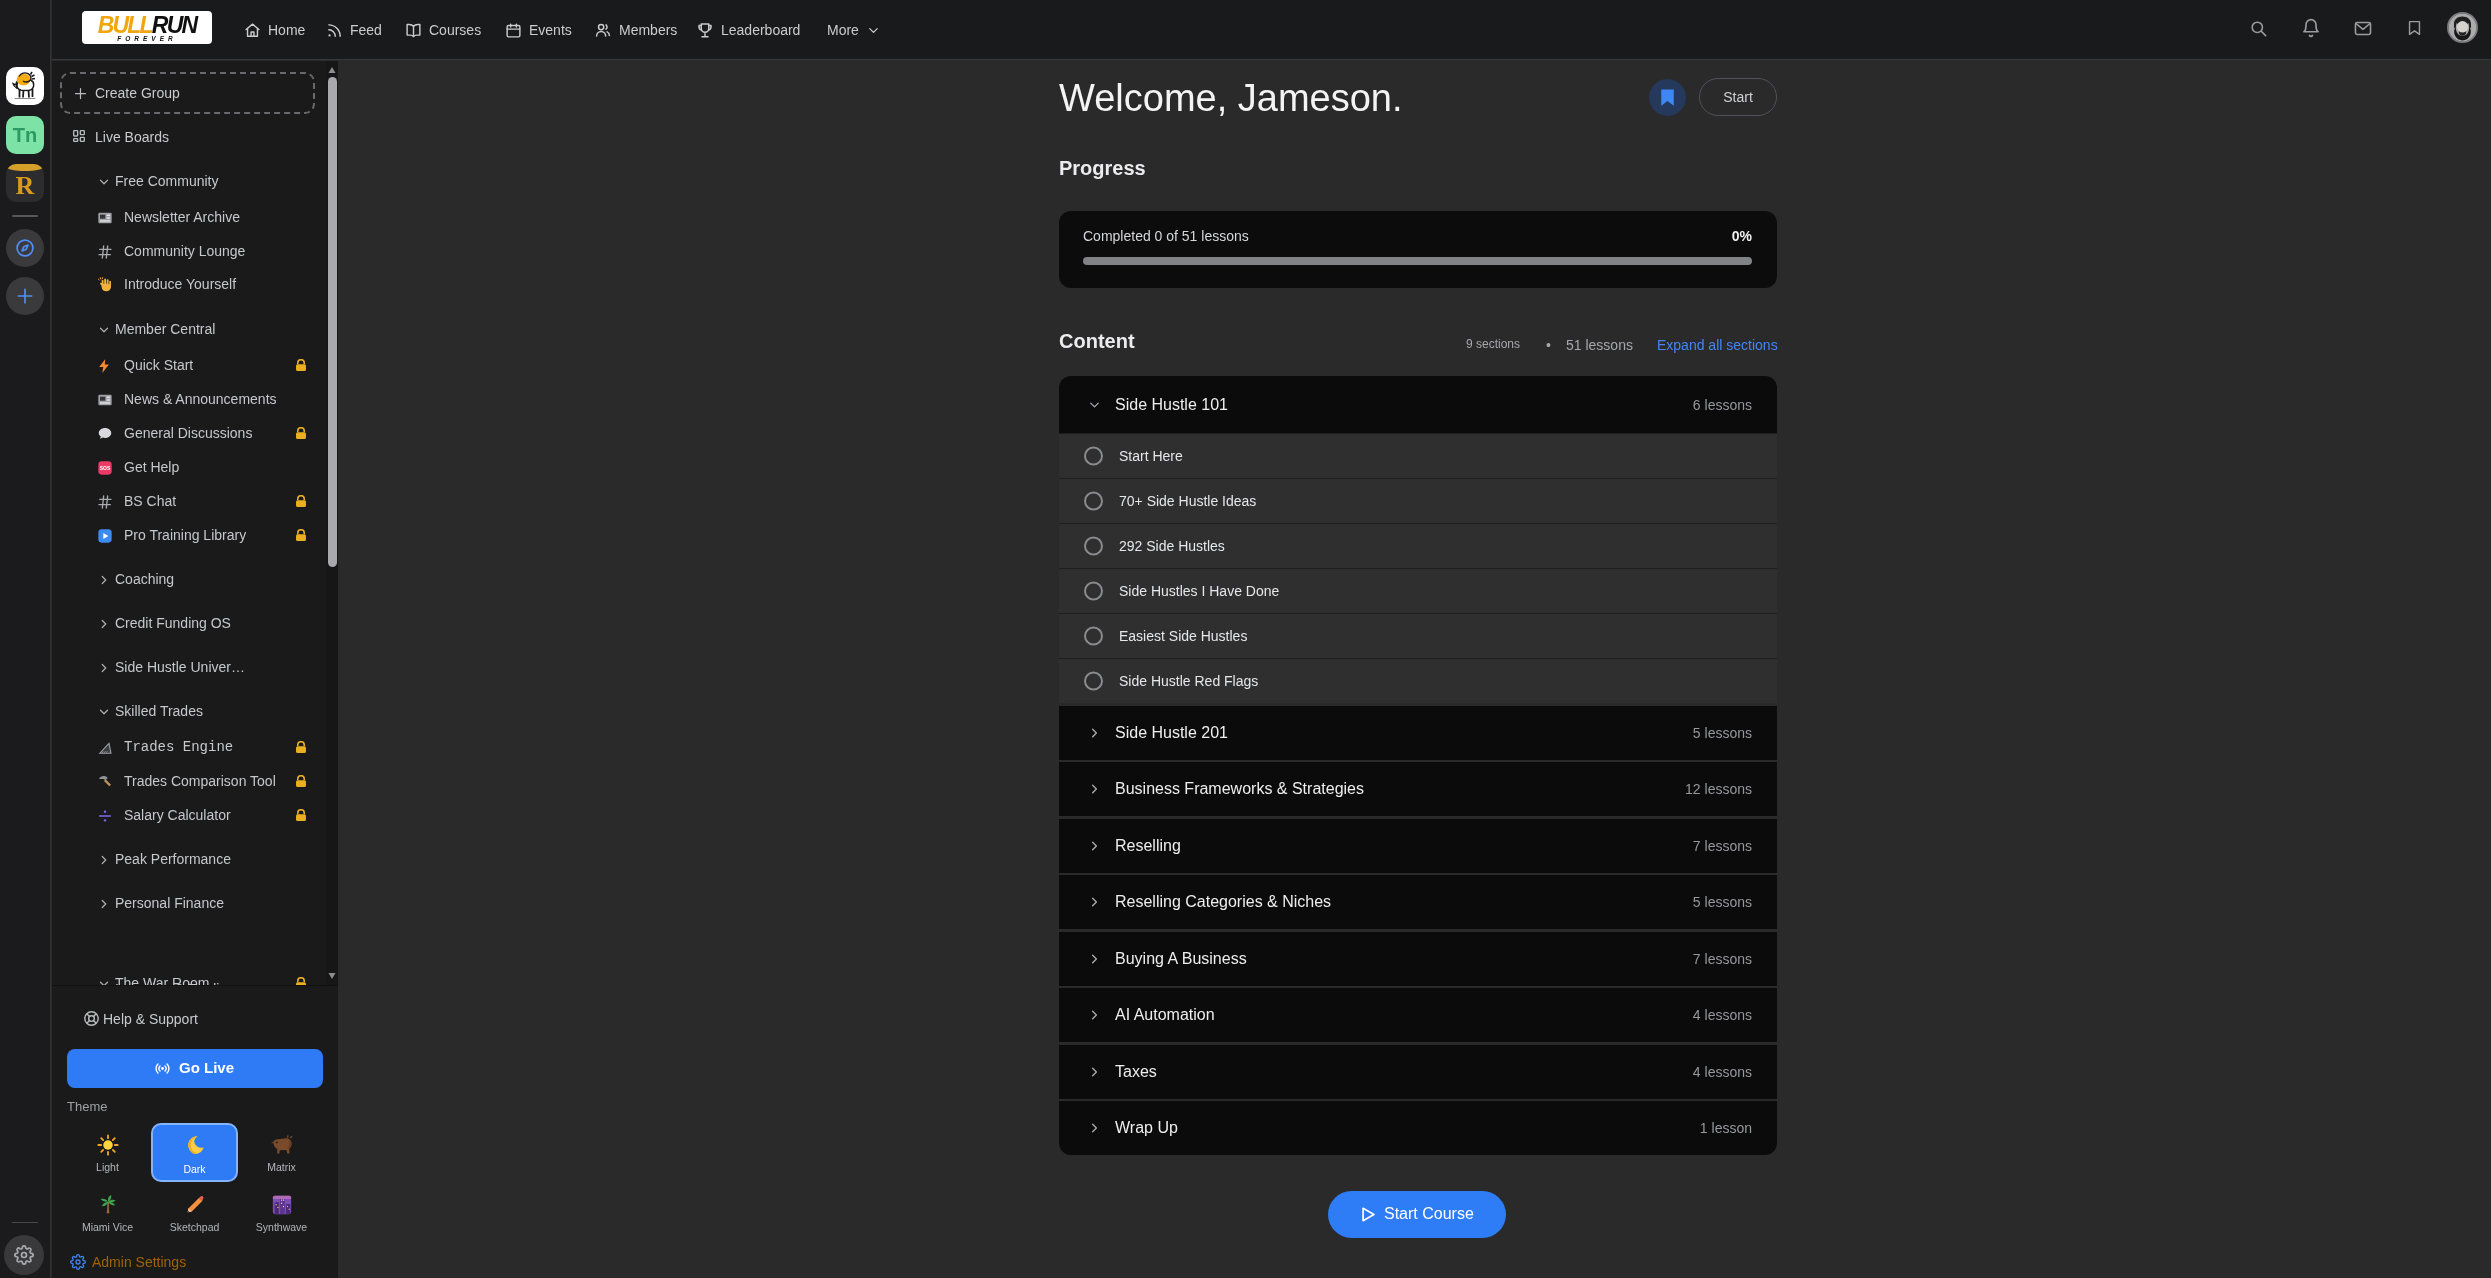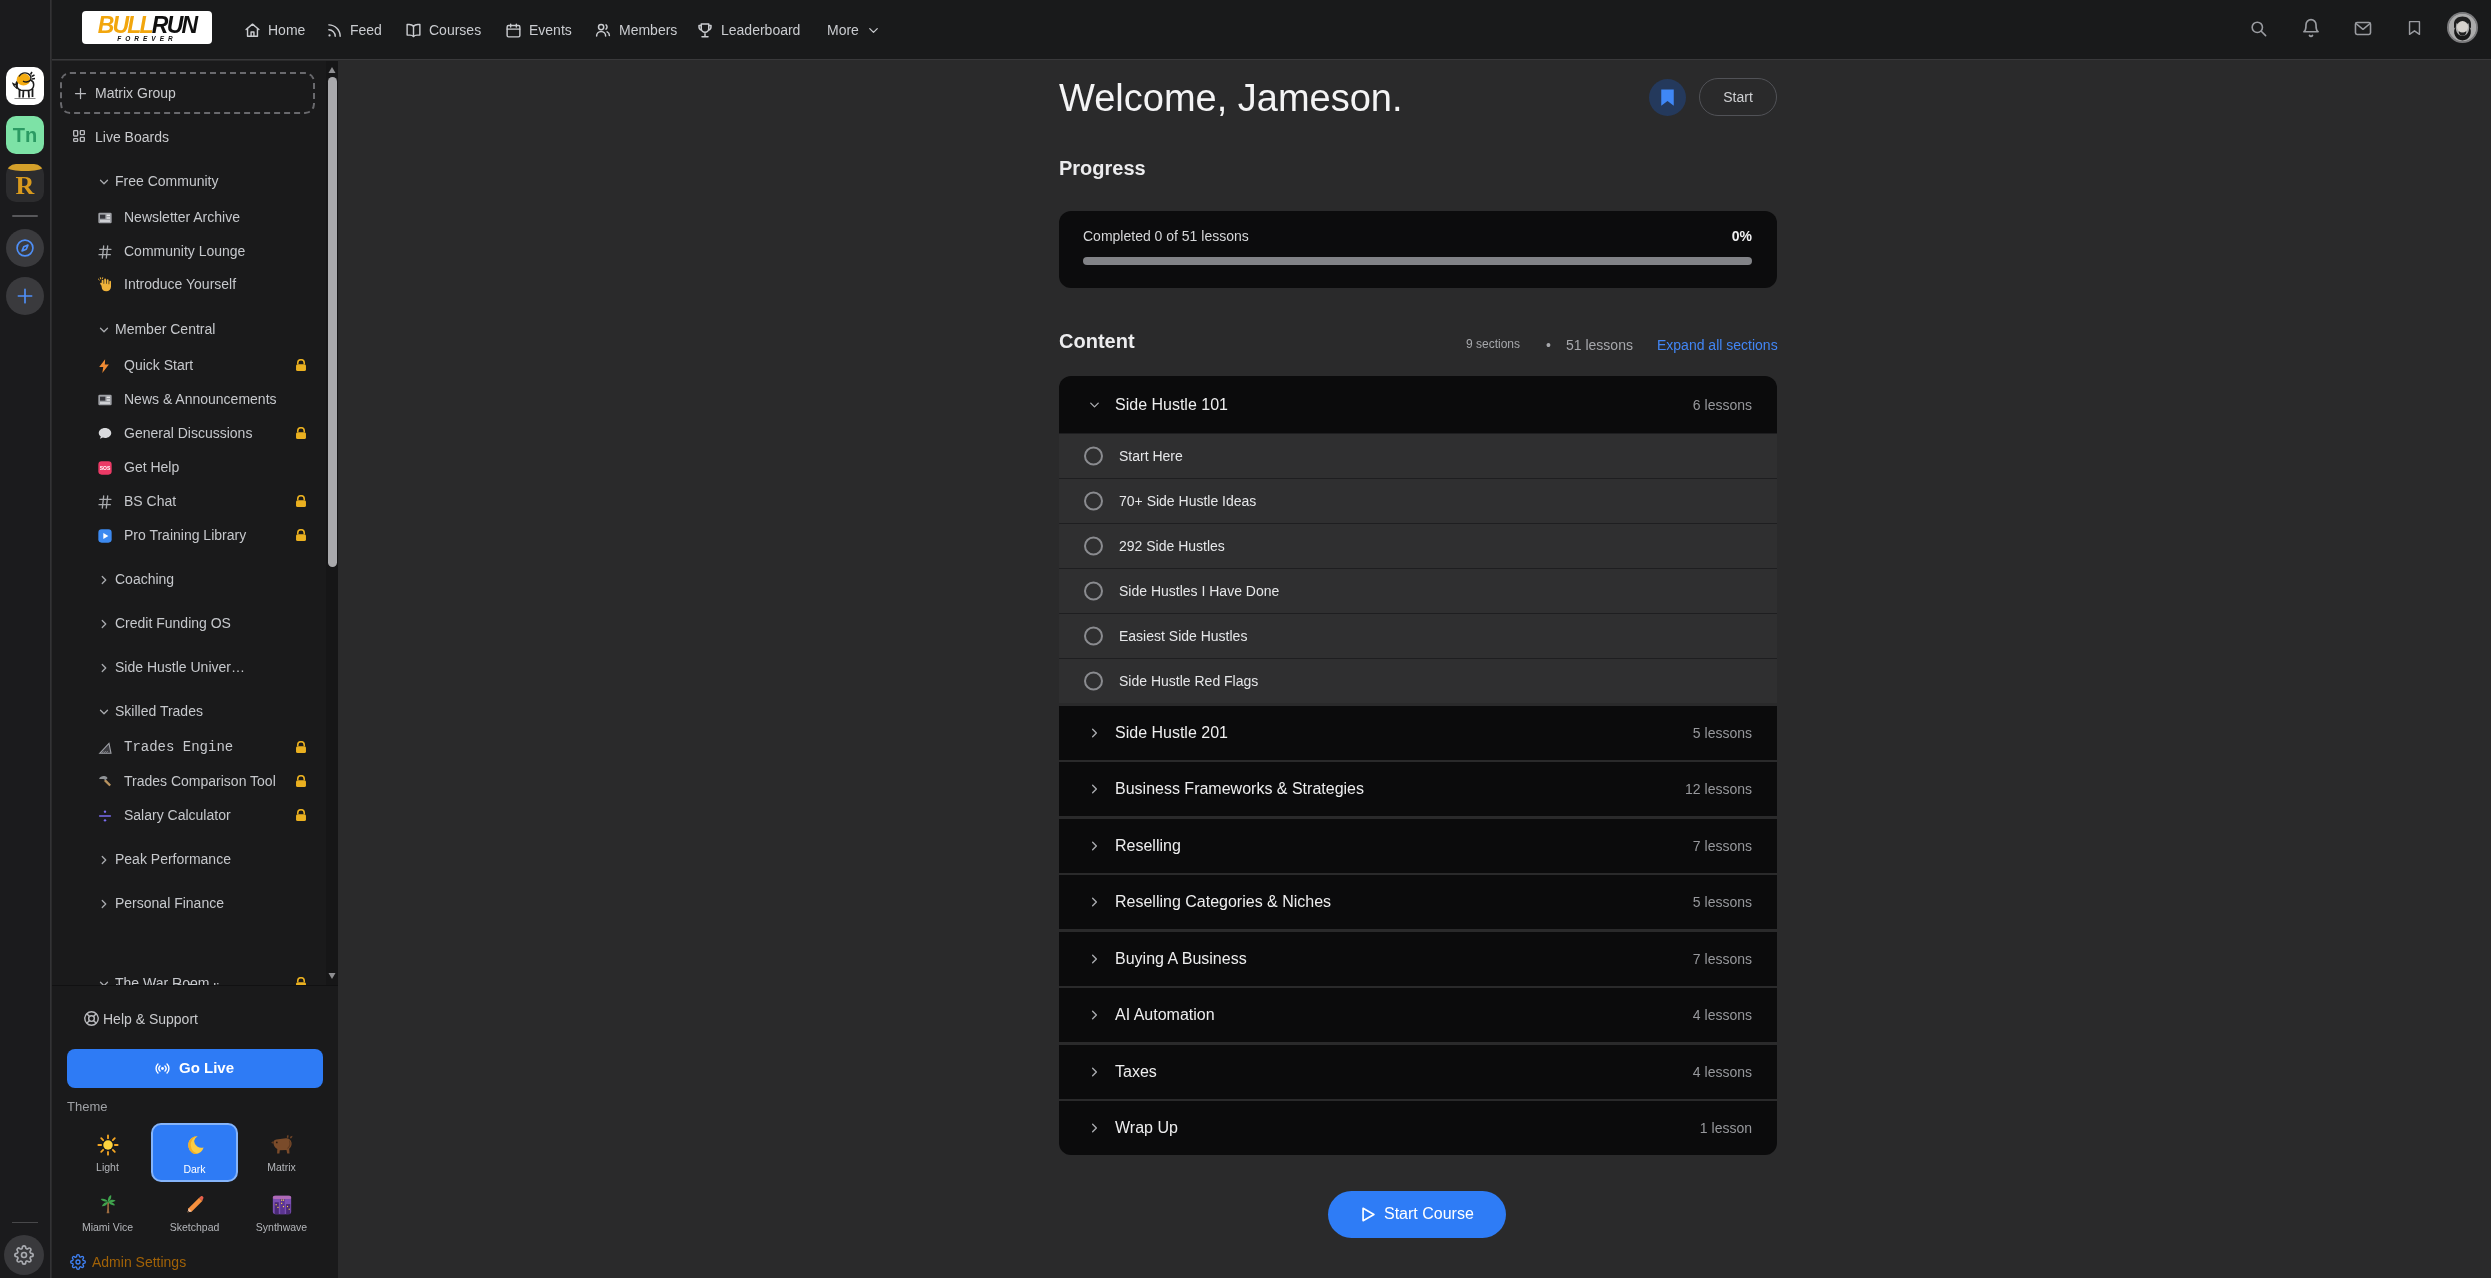--- a/index.html
+++ b/index.html
@@ -161,21 +161,21 @@
         <path d="M9.8 17.2c1.1.9 2.3 1.3 3.7 1.3s2.6-.4 3.7-1.3c.3 2.6-1.3 4.6-3.7 4.6s-4-2-3.7-4.6z" fill="#202020"></path>
       </svg>
   </div>
 </div>
 <div class="abs" id="sidebar">
 
   <div class="abs" style="left:8px;top:11px;width:251px;height:38px;border:2px dashed #69696d;border-radius:10px;">
     <svg class="abs" style="left:11px;top:12px;" width="15" height="15" viewBox="0 0 24 24" fill="none" stroke="#b9babe" stroke-width="2" stroke-linecap="round">
         <path d="M12 4v16M4 12h16"></path>
       </svg>
-    <span class="abs" style="left:33px;top:11px;font-size:14px;color:#c9cacd;">Matrix Group</span>
+    <span class="abs" style="left:33px;top:11px;font-size:14px;color:#c9cacd;">Create Group</span>
   </div>
 
   <svg class="abs" style="left:19px;top:67px;" width="16" height="16" viewBox="0 0 24 24" fill="none" stroke="#b9babe" stroke-width="2" stroke-linejoin="round">
       <rect x="4" y="4" width="6" height="8" rx="1"></rect>
       <rect x="14" y="4" width="6" height="6" rx="1"></rect>
       <rect x="14" y="14" width="6" height="6" rx="1"></rect>
       <rect x="4" y="16" width="6" height="4" rx="1"></rect>
     </svg>
   <span class="abs" style="left:43px;top:68px;font-size:14px;color:#c9cacd;">Live Boards</span>
   <div id="tree">

